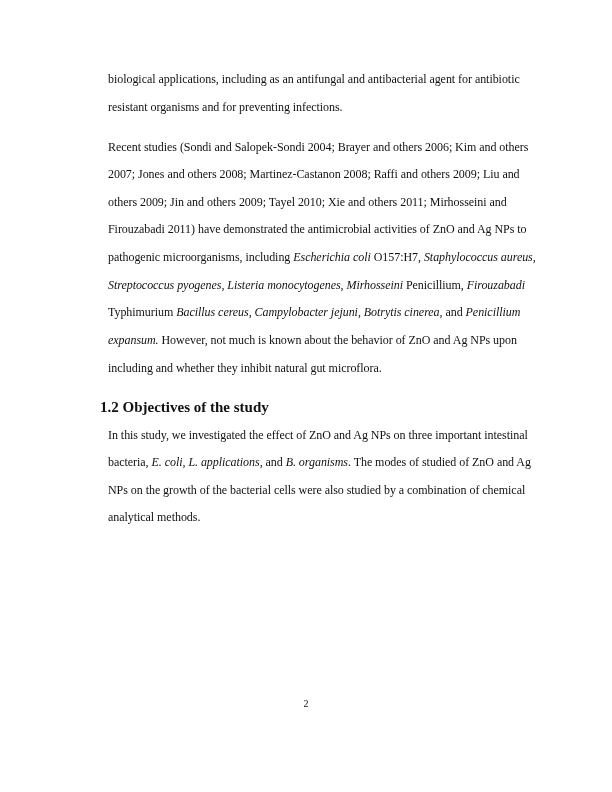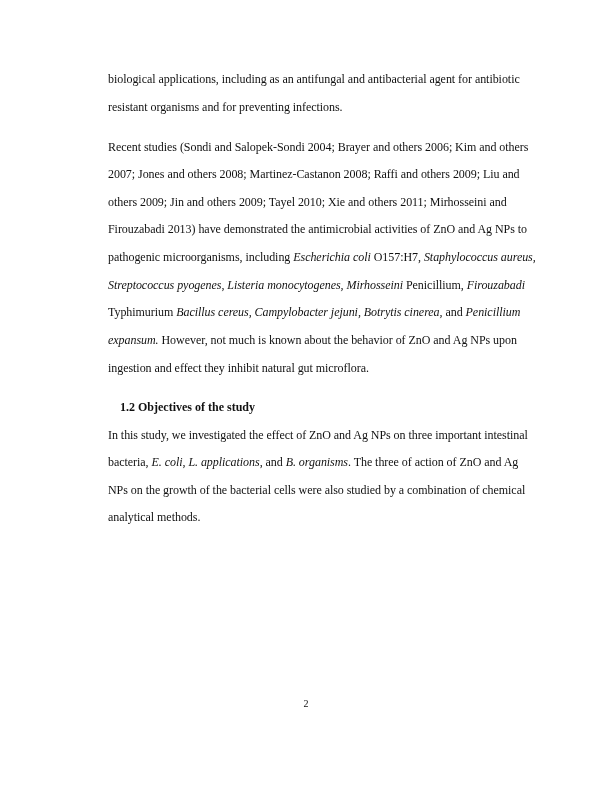--- a/index.html
+++ b/index.html
@@ -26,22 +26,22 @@
       position: absolute;
       left: 108px;
       font-size: 12px;
       line-height: 14px;
       white-space: nowrap;
       letter-spacing: -0.05px;
     }
     .line i { font-style: italic; }
     .heading {
       position: absolute;
-      left: 120px;
-      font-size: 12px;
+      left: 100px;
+      font-size: 15px;
       line-height: 14px;
       font-weight: bold;
       white-space: nowrap;
     }
     .page-number {
       position: absolute;
       left: 0;
       width: 612px;
       text-align: center;
       font-size: 10px;
@@ -56,30 +56,30 @@
 
   <div>
     <div class="line" style="top:72px"><span>biological applications, including as an antifungal and antibacterial agent for antibiotic</span></div>
     <div class="line" style="top:100px"><span>resistant organisms and for preventing infections.</span></div>
   </div>
 
   <div>
     <div class="line" style="top:140px"><span>Recent studies (Sondi and Salopek-Sondi 2004; Brayer and others 2006; Kim and others</span></div>
     <div class="line" style="top:167px"><span>2007; Jones and others 2008; Martinez-Castanon 2008; Raffi and others 2009; Liu and</span></div>
     <div class="line" style="top:195px"><span>others 2009; Jin and others 2009; Tayel 2010; Xie and others 2011; Mirhosseini and</span></div>
-    <div class="line" style="top:222px"><span>Firouzabadi 2013) have demonstrated the antimicrobial activities of ZnO and Ag NPs to</span></div>
+    <div class="line" style="top:222px"><span>Firouzabadi 2011) have demonstrated the antimicrobial activities of ZnO and Ag NPs to</span></div>
     <div class="line" style="top:250px"><span>pathogenic microorganisms, including </span><i>Escherichia coli</i><span> O157:H7, </span><i>Staphylococcus aureus,</i></div>
     <div class="line" style="top:278px"><i>Streptococcus pyogenes</i><span>, </span><i>Listeria monocytogenes, Mirhosseini</i><span> Penicillium, </span><i>Firouzabadi</i></div>
     <div class="line" style="top:305px"><span>Typhimurium </span><i>Bacillus cereus, Campylobacter jejuni, Botrytis cinerea,</i><span> and </span><i>Penicillium</i></div>
     <div class="line" style="top:333px"><i>expansum.</i><span> However, not much is known about the behavior of ZnO and Ag NPs upon</span></div>
-    <div class="line" style="top:361px"><span>ingestion and effect they inhibit natural gut microflora.</span></div>
+    <div class="line" style="top:361px"><span>including and whether they inhibit natural gut microflora.</span></div>
   </div>
 
   <div>
     <div class="heading" style="top:400px">1.2 Objectives of the study</div>
     <div class="line" style="top:428px"><span>In this study, we investigated the effect of ZnO and Ag NPs on three important intestinal</span></div>
-    <div class="line" style="top:455px"><span>bacteria, </span><i>E. coli</i><span>, </span><i>L. applications</i><span>, and </span><i>B. organisms</i><span>. The three of action of ZnO and Ag</span></div>
+    <div class="line" style="top:455px"><span>bacteria, </span><i>E. coli</i><span>, </span><i>L. applications</i><span>, and </span><i>B. organisms</i><span>. The modes of studied of ZnO and Ag</span></div>
     <div class="line" style="top:483px"><span>NPs on the growth of the bacterial cells were also studied by a combination of chemical</span></div>
     <div class="line" style="top:510px"><span>analytical methods.</span></div>
   </div>
 
   <div class="page-number">2</div>
 </div>
 
 </body></html>

